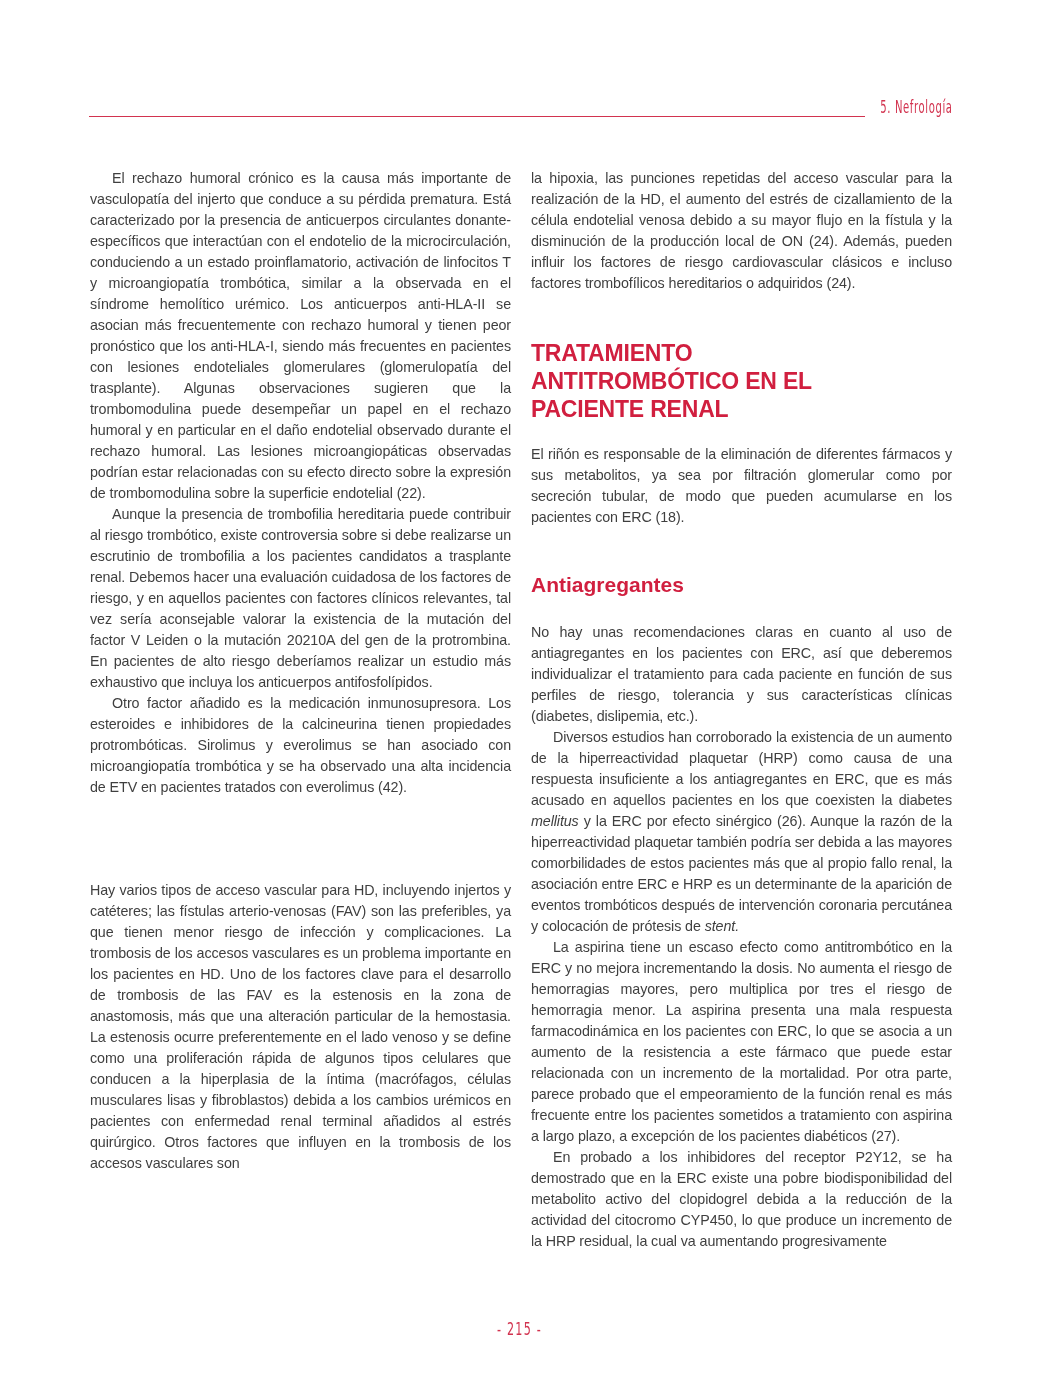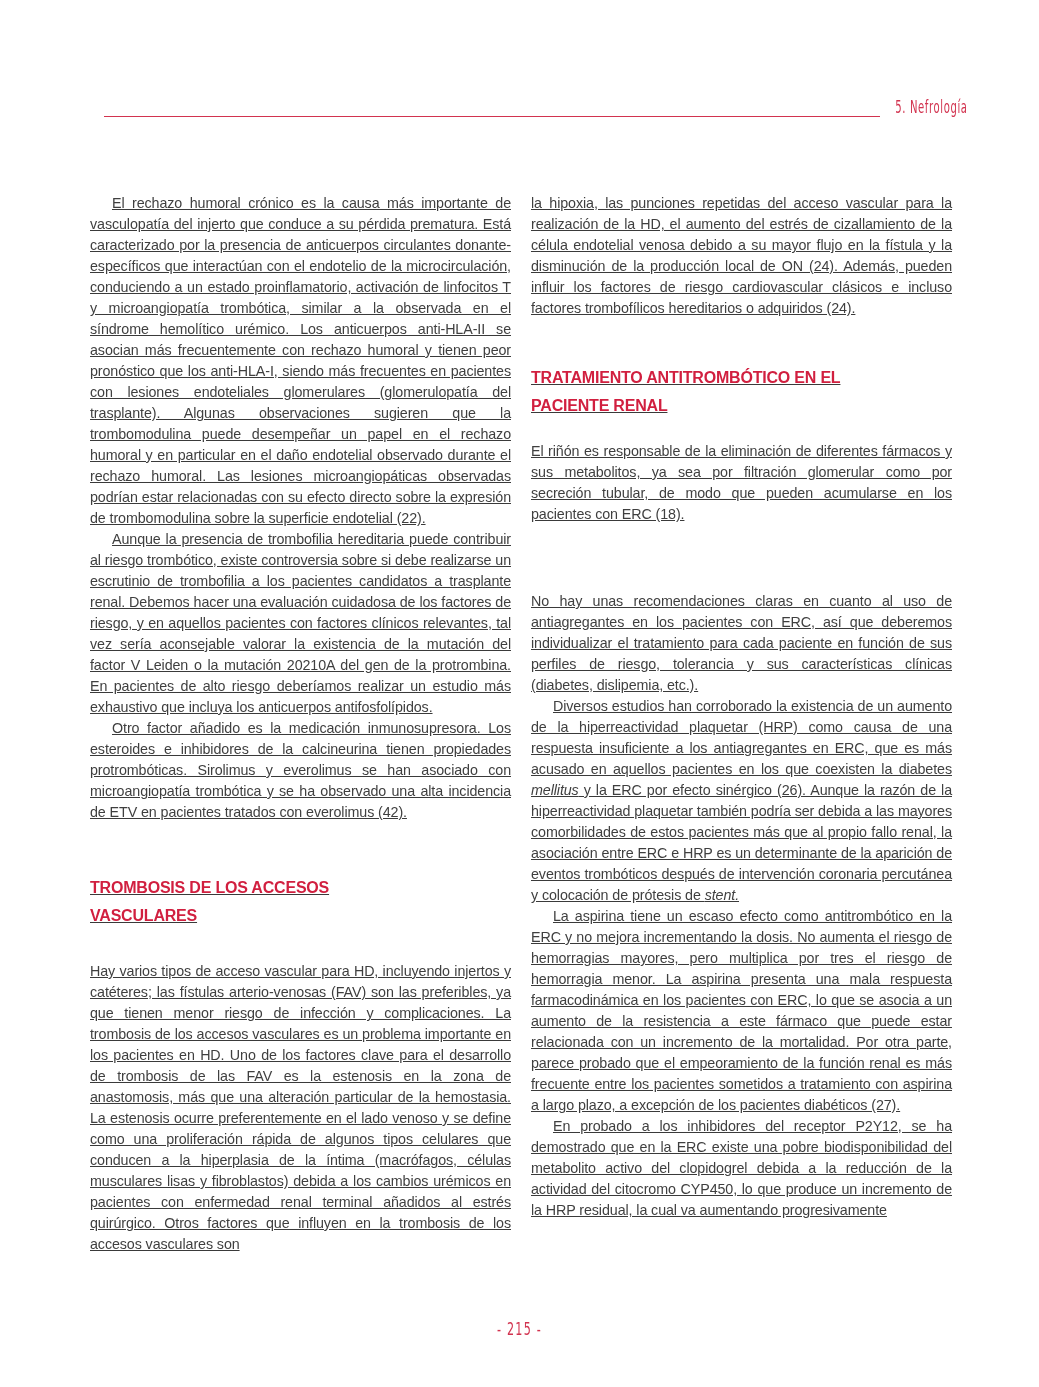--- a/index.html
+++ b/index.html
@@ -10,21 +10,21 @@
     body {
       width: 1039px;
       height: 1387px;
       position: relative;
       overflow: hidden;
       font-family: "Liberation Sans", "DejaVu Sans", sans-serif;
       color: #3a3a3a;
     }
     .header {
       position: absolute;
-      left: 104px;
+      left: 89px;
       top: 92px;
       width: 864px;
       height: 30px;
     }
     .header-rule {
       position: absolute;
       left: 0;
       top: 24px;
       width: 776px;
       height: 0;
@@ -38,41 +38,40 @@
       font-stretch: condensed;
       font-size: 18px;
       color: #d2334f;
       letter-spacing: 1px;
       transform: scaleX(0.62);
       transform-origin: right center;
       white-space: nowrap;
     }
     .column {
       position: absolute;
-      top: 193px;
+      top: 168px;
       width: 421px;
-      text-decoration: underline;
     }
     .col-left { left: 90px; }
     .col-right { left: 531px; }
     p.body {
       margin: 0;
       font-size: 14.3px;
       line-height: 21px;
       text-align: justify;
       hyphens: manual;
       color: #3f3f3f;
       letter-spacing: -0.1px;
     }
     p.indent { text-indent: 22px; }
     h2.section {
       margin: 0;
       font-family: "Liberation Sans", sans-serif;
       font-weight: bold;
-      font-size: 16px;
+      font-size: 23px;
       line-height: 28px;
       color: #d11f3f;
       letter-spacing: -0.2px;
     }
     h3.subsection {
       margin: 0;
       font-family: "Liberation Sans", sans-serif;
       font-weight: bold;
       font-size: 21px;
       line-height: 28px;
@@ -104,32 +103,32 @@
 <div class="header">
   <div class="header-rule"></div>
   <div class="header-title">5. Nefrología</div>
 </div>
 
 <div class="column col-left">
   <p class="body indent">El rechazo humoral crónico es la causa más importante de vasculopatía del injerto que conduce a su pérdida prematura. Está caracterizado por la presencia de anticuerpos circulantes donante-específicos que interactúan con el endotelio de la microcirculación, conduciendo a un estado proinflamatorio, activación de linfocitos T y microangiopatía trombótica, similar a la observada en el síndrome hemolítico urémico. Los anticuerpos anti-HLA-II se asocian más frecuentemente con rechazo humoral y tienen peor pronóstico que los anti-HLA-I, siendo más frecuentes en pacientes con lesiones endoteliales glomerulares (glomerulopatía del trasplante). Algunas observaciones sugieren que la trombomodulina puede desempeñar un papel en el rechazo humoral y en particular en el daño endotelial observado durante el rechazo humoral. Las lesiones microangiopáticas observadas podrían estar relacionadas con su efecto directo sobre la expresión de trombomodulina sobre la superficie endotelial (22).</p>
   <p class="body indent">Aunque la presencia de trombofilia hereditaria puede contribuir al riesgo trombótico, existe controversia sobre si debe realizarse un escrutinio de trombofilia a los pacientes candidatos a trasplante renal. Debemos hacer una evaluación cuidadosa de los factores de riesgo, y en aquellos pacientes con factores clínicos relevantes, tal vez sería aconsejable valorar la existencia de la mutación del factor V Leiden o la mutación 20210A del gen de la protrombina. En pacientes de alto riesgo deberíamos realizar un estudio más exhaustivo que incluya los anticuerpos antifosfolípidos.</p>
   <p class="body indent">Otro factor añadido es la medicación inmunosupresora. Los esteroides e inhibidores de la calcineurina tienen propiedades protrombóticas. Sirolimus y everolimus se han asociado con microangiopatía trombótica y se ha observado una alta incidencia de ETV en pacientes tratados con everolimus (42).</p>
   <div class="gap-l-1"></div>
-  <h2 class="section" style="width:330px;">TROMBOSIS DE LOS ACCESOS VASCULARES</h2>
   <div class="gap-l-2"></div>
   <p class="body">Hay varios tipos de acceso vascular para HD, incluyendo injertos y catéteres; las fístulas arterio-venosas (FAV) son las preferibles, ya que tienen menor riesgo de infección y complicaciones. La trombosis de los accesos vasculares es un problema importante en los pacientes en HD. Uno de los factores clave para el desarrollo de trombosis de las FAV es la estenosis en la zona de anastomosis, más que una alteración particular de la hemostasia. La estenosis ocurre preferentemente en el lado venoso y se define como una proliferación rápida de algunos tipos celulares que conducen a la hiperplasia de la íntima (macrófagos, células musculares lisas y fibroblastos) debida a los cambios urémicos en pacientes con enfermedad renal terminal añadidos al estrés quirúrgico. Otros factores que influyen en la trombosis de los accesos vasculares son</p>
 </div>
 
 <div class="column col-right">
   <p class="body">la hipoxia, las punciones repetidas del acceso vascular para la realización de la HD, el aumento del estrés de cizallamiento de la célula endotelial venosa debido a su mayor flujo en la fístula y la disminución de la producción local de ON (24). Además, pueden influir los factores de riesgo cardiovascular clásicos e incluso factores trombofílicos hereditarios o adquiridos (24).</p>
   <div class="gap-r-1"></div>
   <h2 class="section" style="width:360px;">TRATAMIENTO ANTITROMBÓTICO EN EL PACIENTE RENAL</h2>
   <div class="gap-r-2"></div>
   <p class="body">El riñón es responsable de la eliminación de diferentes fármacos y sus metabolitos, ya sea por filtración glomerular como por secreción tubular, de modo que pueden acumularse en los pacientes con ERC (18).</p>
   <div class="gap-r-3"></div>
+  <h3 class="subsection">Antiagregantes</h3>
   <div class="gap-r-4"></div>
   <p class="body">No hay unas recomendaciones claras en cuanto al uso de antiagregantes en los pacientes con ERC, así que deberemos individualizar el tratamiento para cada paciente en función de sus perfiles de riesgo, tolerancia y sus características clínicas (diabetes, dislipemia, etc.).</p>
   <p class="body indent"><span>Diversos estudios han corroborado la existencia de un aumento de la hiperreactividad plaquetar (HRP) como causa de una respuesta insuficiente a los antiagregantes en ERC, que es más acusado en aquellos pacientes en los que coexisten la diabetes </span><em>mellitus</em><span> y la ERC por efecto sinérgico (26). Aunque la razón de la hiperreactividad plaquetar también podría ser debida a las mayores comorbilidades de estos pacientes más que al propio fallo renal, la asociación entre ERC e HRP es un determinante de la aparición de eventos trombóticos después de intervención coronaria percutánea y colocación de prótesis de </span><em>stent.</em></p>
   <p class="body indent">La aspirina tiene un escaso efecto como antitrombótico en la ERC y no mejora incrementando la dosis. No aumenta el riesgo de hemorragias mayores, pero multiplica por tres el riesgo de hemorragia menor. La aspirina presenta una mala respuesta farmacodinámica en los pacientes con ERC, lo que se asocia a un aumento de la resistencia a este fármaco que puede estar relacionada con un incremento de la mortalidad. Por otra parte, parece probado que el empeoramiento de la función renal es más frecuente entre los pacientes sometidos a tratamiento con aspirina a largo plazo, a excepción de los pacientes diabéticos (27).</p>
   <p class="body indent">En probado a los inhibidores del receptor P2Y12, se ha demostrado que en la ERC existe una pobre biodisponibilidad del metabolito activo del clopidogrel debida a la reducción de la actividad del citocromo CYP450, lo que produce un incremento de la HRP residual, la cual va aumentando progresivamente</p>
 </div>
 
 <div class="page-number">- 215 -</div>
 
 </body></html>

